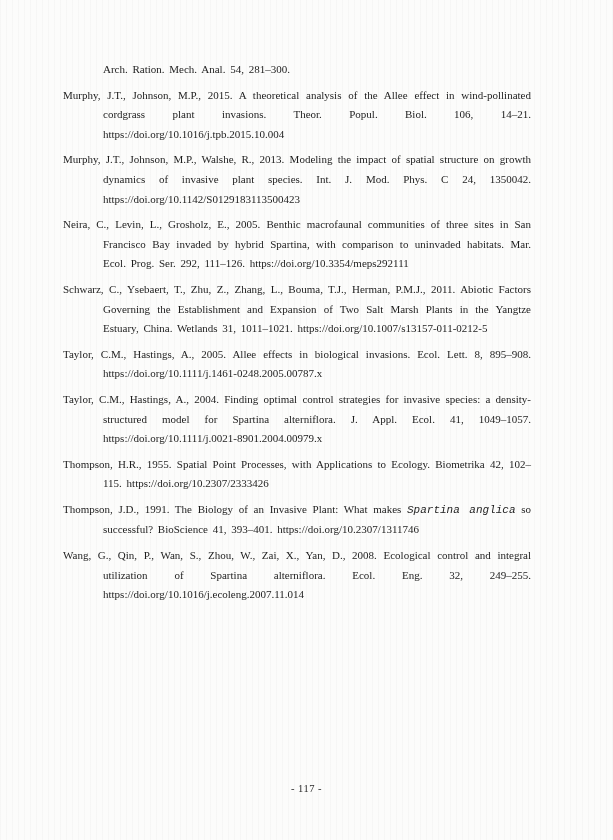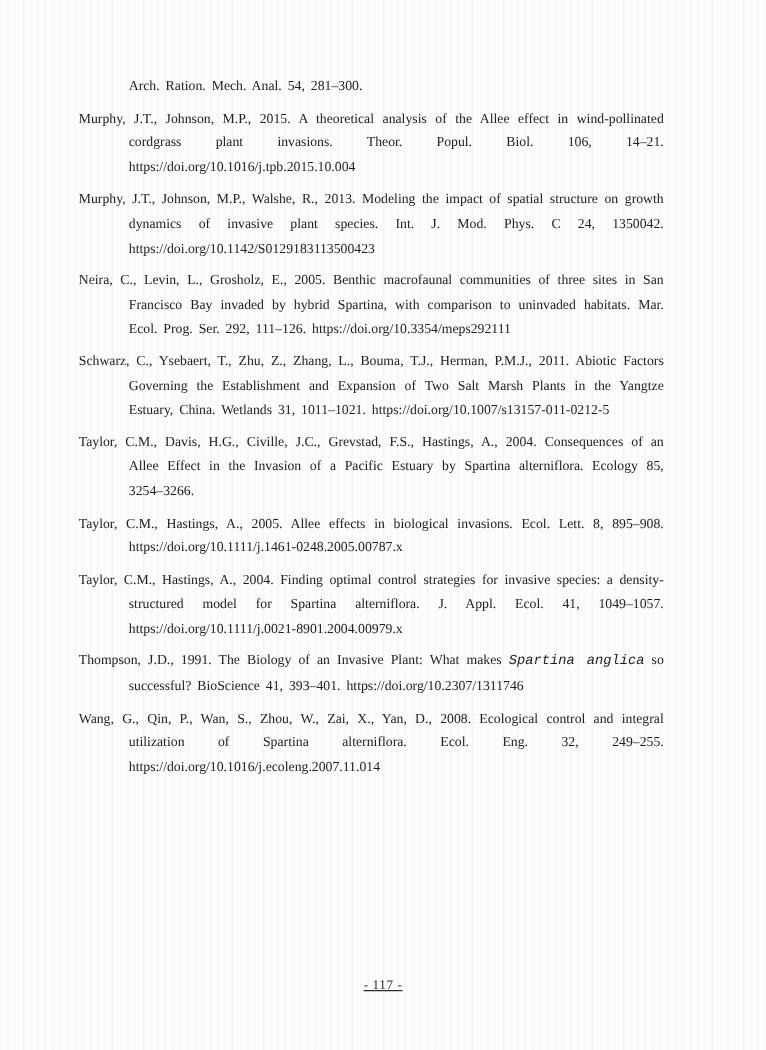--- a/index.html
+++ b/index.html
@@ -48,33 +48,32 @@
   }
   .page-number {
     position: absolute;
     left: 0;
     top: 783px;
     width: 613px;
     text-align: center;
     font-size: 10.5px;
     letter-spacing: 0.5px;
     color: #2c2c2c;
-    text-decoration: underline;
   }
 </style>
 </head>
 <body>
 
 <div class="page">
   <div class="ref-list" id="ref-list">
       <p class="ref cont"><span class="seg">Arch. Ration. Mech. Anal. 54, 281–300.</span></p>
       <p class="ref"><span class="seg">Murphy, J.T., Johnson, M.P., 2015. A theoretical analysis of the Allee effect in wind-pollinated cordgrass plant invasions. Theor. Popul. Biol. 106, 14–21. https://doi.org/10.1016/j.tpb.2015.10.004</span></p>
       <p class="ref"><span class="seg">Murphy, J.T., Johnson, M.P., Walshe, R., 2013. Modeling the impact of spatial structure on growth dynamics of invasive plant species. Int. J. Mod. Phys. C 24, 1350042. https://doi.org/10.1142/S0129183113500423</span></p>
       <p class="ref"><span class="seg">Neira, C., Levin, L., Grosholz, E., 2005. Benthic macrofaunal communities of three sites in San Francisco Bay invaded by hybrid Spartina, with comparison to uninvaded habitats. Mar. Ecol. Prog. Ser. 292, 111–126. https://doi.org/10.3354/meps292111</span></p>
       <p class="ref"><span class="seg">Schwarz, C., Ysebaert, T., Zhu, Z., Zhang, L., Bouma, T.J., Herman, P.M.J., 2011. Abiotic Factors Governing the Establishment and Expansion of Two Salt Marsh Plants in the Yangtze Estuary, China. Wetlands 31, 1011–1021. https://doi.org/10.1007/s13157-011-0212-5</span></p>
-      <p class="ref"><span class="seg">Taylor, C.M., Davis, H.G., Civille, J.C., Grevstad, F.S., Hastings, A., 2004. Consequences of an Allee Effect in the Invasion of a Pacific Estuary by Spartina alterniflora. Ecology 85, 3254–3266.</span></p>
       <p class="ref"><span class="seg">Taylor, C.M., Hastings, A., 2005. Allee effects in biological invasions. Ecol. Lett. 8, 895–908. https://doi.org/10.1111/j.1461-0248.2005.00787.x</span></p>
       <p class="ref"><span class="seg">Taylor, C.M., Hastings, A., 2004. Finding optimal control strategies for invasive species: a density-structured model for Spartina alterniflora. J. Appl. Ecol. 41, 1049–1057. https://doi.org/10.1111/j.0021-8901.2004.00979.x</span></p>
+      <p class="ref"><span class="seg">Thompson, H.R., 1955. Spatial Point Processes, with Applications to Ecology. Biometrika 42, 102–115. https://doi.org/10.2307/2333426</span></p>
       <p class="ref"><span class="seg">Thompson, J.D., 1991. The Biology of an Invasive Plant: What makes </span><span class="seg-italic">Spartina anglica</span><span class="seg"> so successful? BioScience 41, 393–401. https://doi.org/10.2307/1311746</span></p>
       <p class="ref"><span class="seg">Wang, G., Qin, P., Wan, S., Zhou, W., Zai, X., Yan, D., 2008. Ecological control and integral utilization of Spartina alterniflora. Ecol. Eng. 32, 249–255. https://doi.org/10.1016/j.ecoleng.2007.11.014</span></p>
     </div>
   <div class="page-number">- 117 -</div>
 </div>
 
 </body></html>

